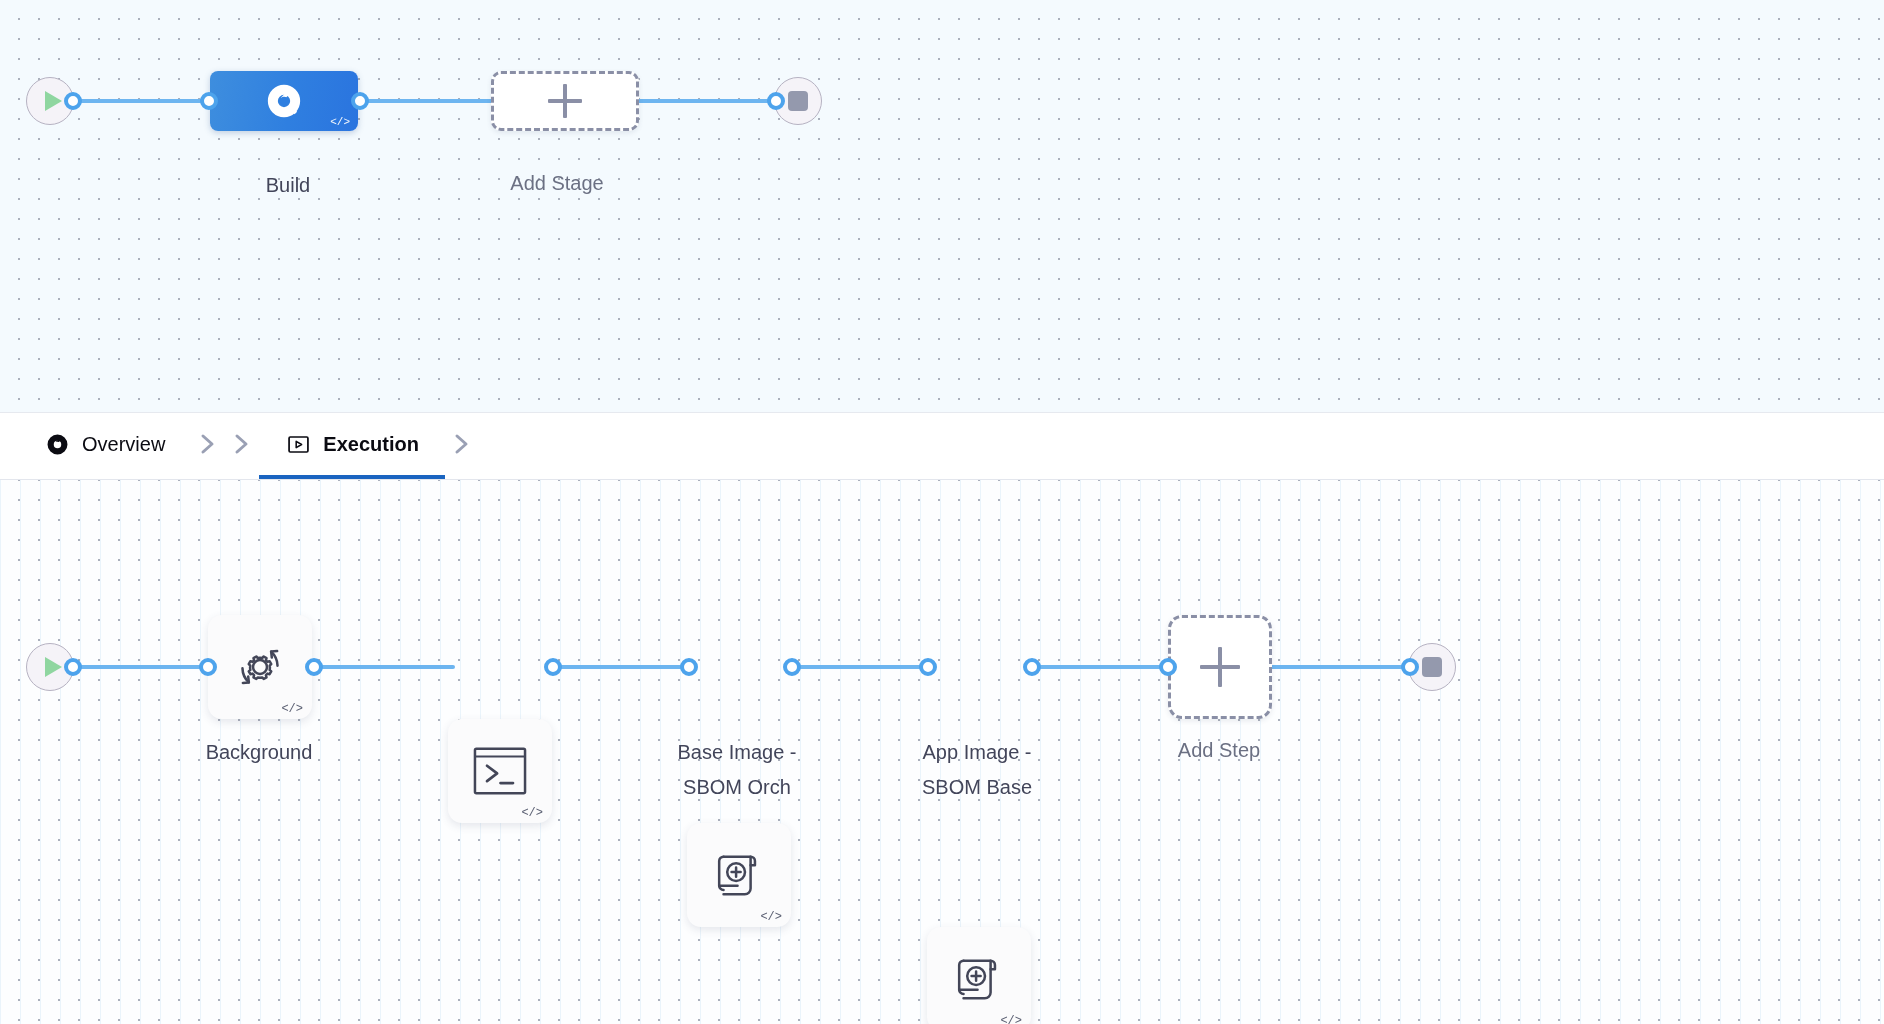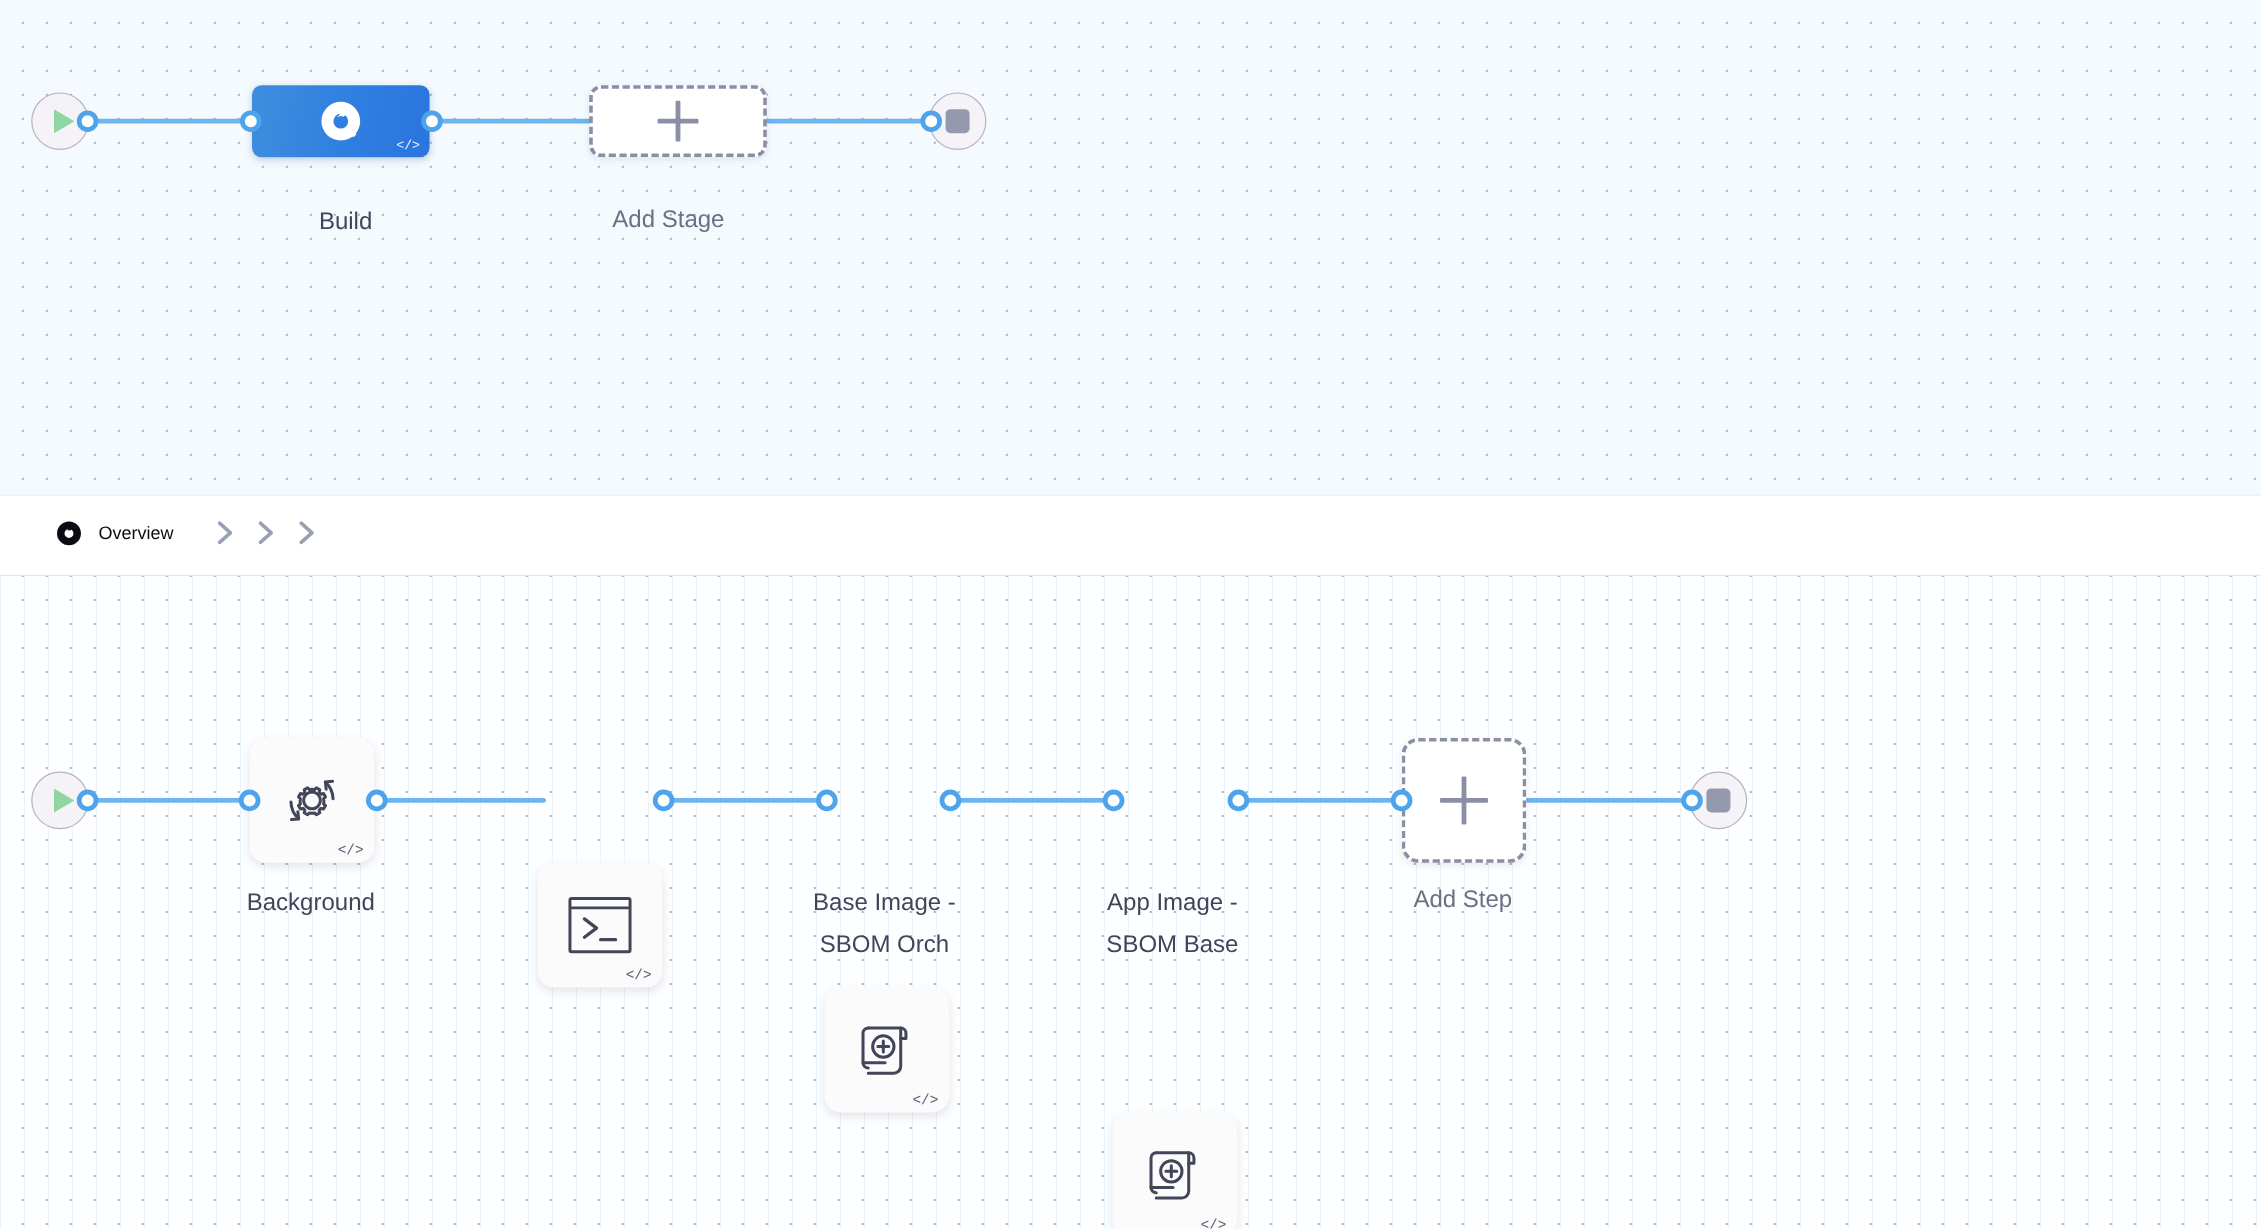--- a/index.html
+++ b/index.html
@@ -210,21 +210,21 @@
     align-items: stretch;
     padding-left: 18px;
     box-sizing: border-box;
   }
   .tab {
     display: flex;
     align-items: center;
     gap: 12px;
     padding: 0 26px;
     color: #0b0b12;
-    font-size: 15px;
+    font-size: 20px;
     cursor: pointer;
     position: relative;
     box-sizing: border-box;
     border-bottom: 4px solid transparent;
   }
   .tab.active {
     font-weight: bold;
     border-bottom-color: #1a64c0;
   }
   .tab-sep {
@@ -305,20 +305,29 @@
 
 
     <div class="tab-sep">
       <span>
         <svg width="22" height="30" viewBox="0 0 22 30" fill="none" aria-hidden="true">
           <path d="M6 7l9 8-9 8" stroke="#9aa0b4" stroke-width="3" stroke-linecap="round" stroke-linejoin="round"></path>
         </svg>
       </span>
     </div>
 
+    <div class="tab active">
+      <span class="ticon">
+        <svg width="25" height="25" viewBox="0 0 26 26" fill="none" aria-hidden="true">
+          <rect x="3.2" y="5.2" width="19.6" height="15.6" rx="1.2" stroke="#0b0b12" stroke-width="1.8"></rect>
+          <path d="M10.6 9.7l5.6 3.3-5.6 3.3V9.7Z" stroke="#0b0b12" stroke-width="1.6" stroke-linejoin="round"></path>
+        </svg>
+      </span>
+      <span>Execution</span>
+    </div>
 
     <div class="tab-sep">
       <span>
         <svg width="22" height="30" viewBox="0 0 22 30" fill="none" aria-hidden="true">
           <path d="M6 7l9 8-9 8" stroke="#9aa0b4" stroke-width="3" stroke-linecap="round" stroke-linejoin="round"></path>
         </svg>
       </span>
     </div>
 
   </div>

